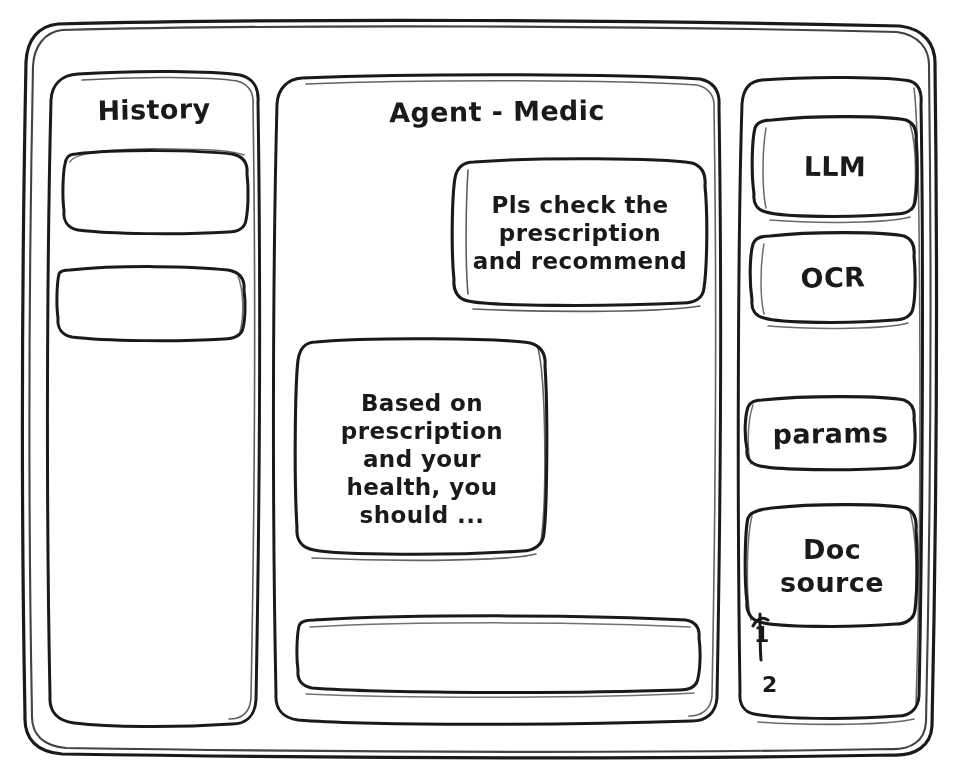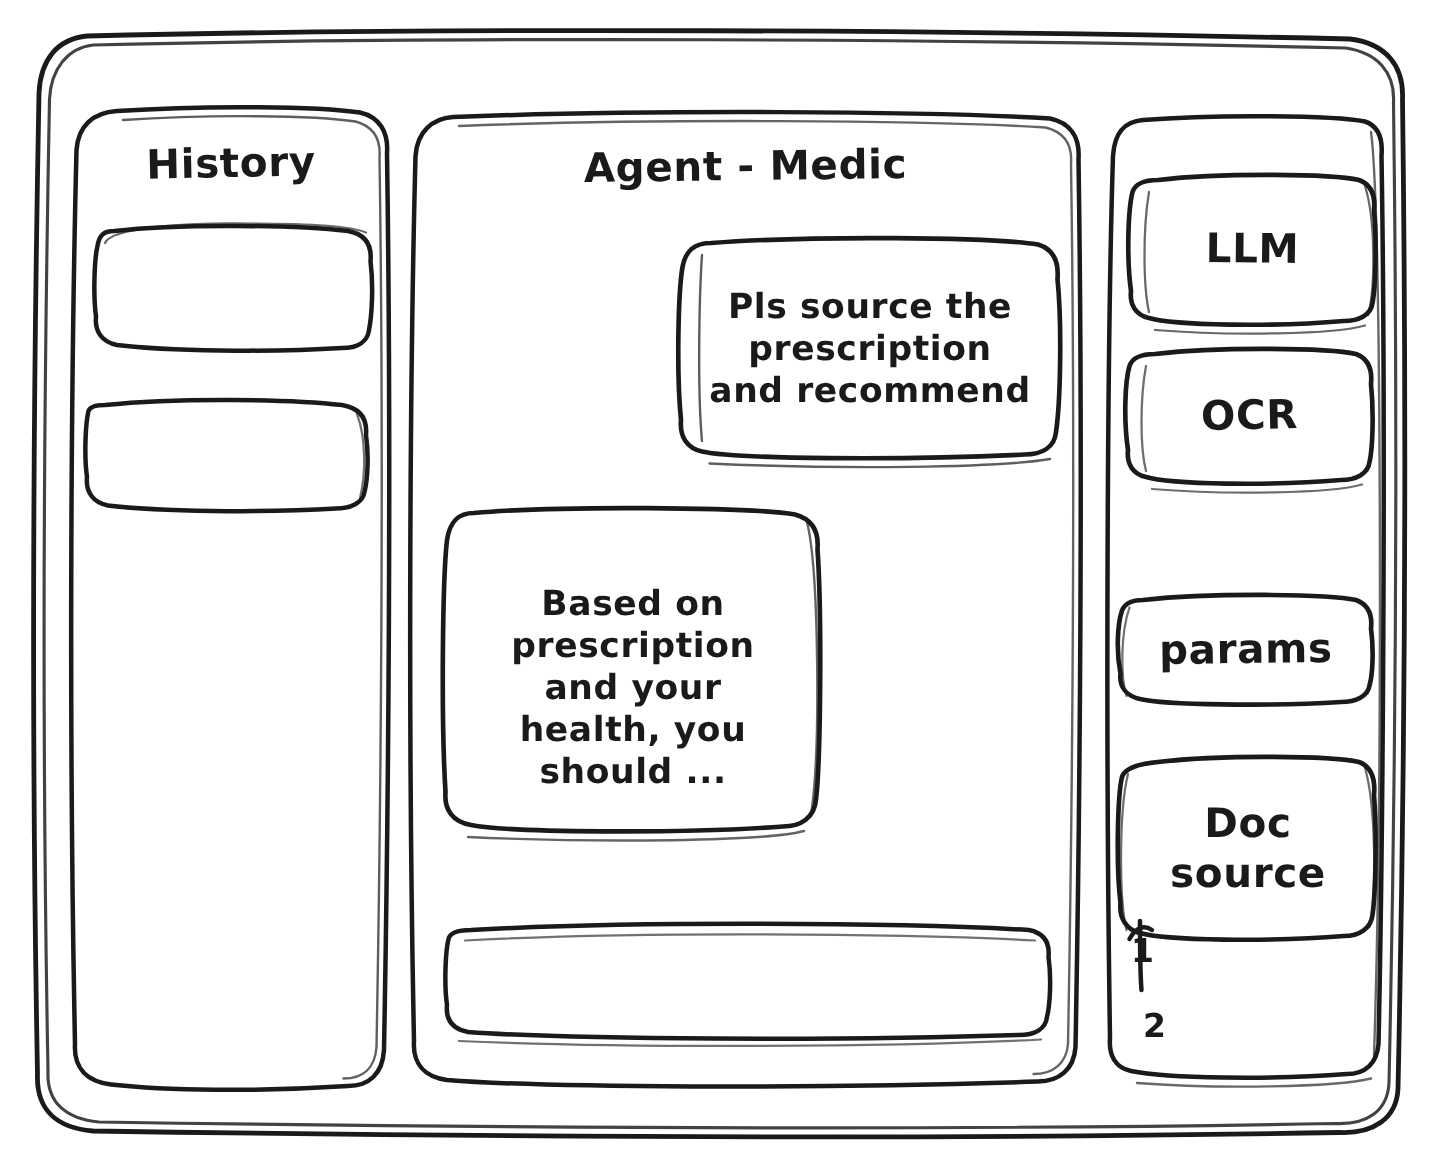--- a/index.html
+++ b/index.html
@@ -264,21 +264,21 @@
         <path stroke-width="3.0" d="M 760 614 C 760 632, 760 648, 761 660"></path>
         <path stroke-width="3.0" d="M 753 626 C 757 619, 762 616, 768 620"></path>
       </g>
     </g>
   </svg>
 
   <div class="lbl panel-title hand tilt-a" style="left:48px; top:94px; width:212px;">History</div>
 
   <div class="lbl panel-title hand tilt-b" style="left:276px; top:96px; width:442px;">Agent - Medic</div>
 
-  <div class="lbl bubble-text hand center-box" style="left:455px; top:168px; width:250px; height:130px;">Pls source the
+  <div class="lbl bubble-text hand center-box" style="left:455px; top:168px; width:250px; height:130px;">Pls check the
 prescription
 and recommend</div>
 
   <div class="lbl bubble-text hand center-box" style="left:298px; top:360px; width:248px; height:198px;">Based on
 prescription
 and your
 health, you
 should ...</div>
 
   <div class="lbl btn-label hand center-box tilt-c" style="left:754px; top:120px; width:162px; height:94px;">LLM</div>

